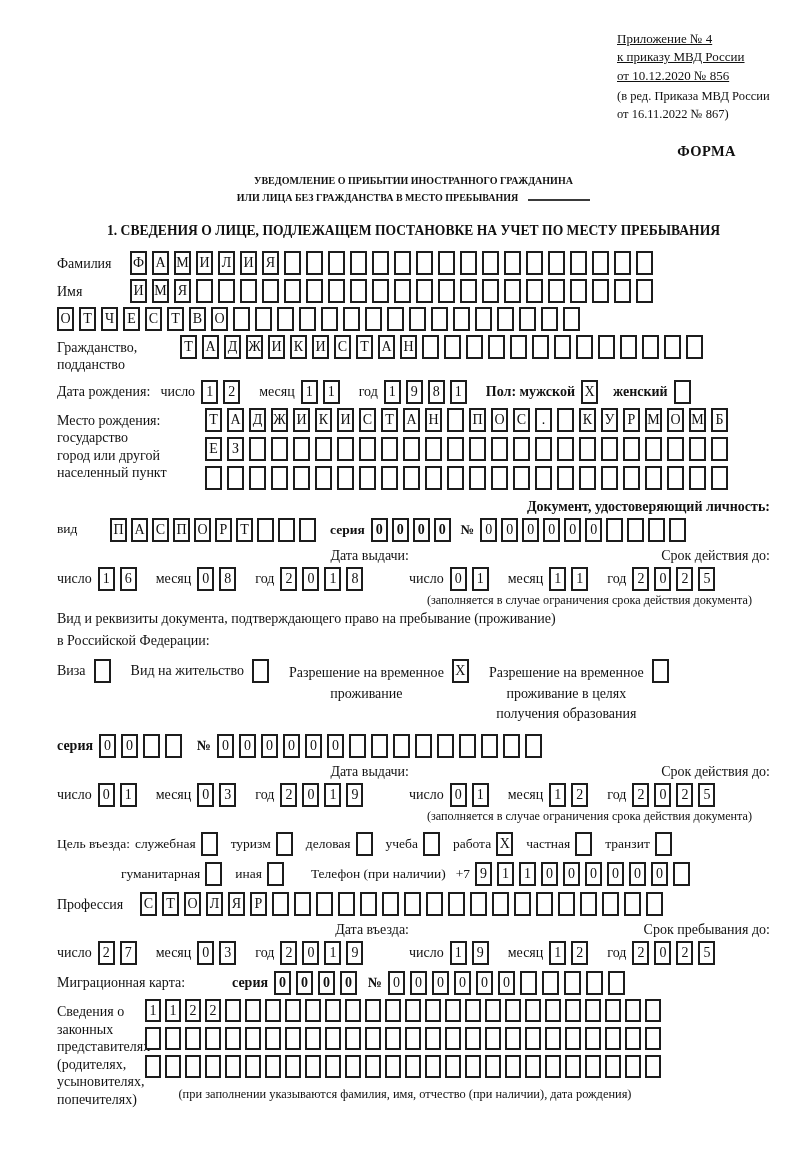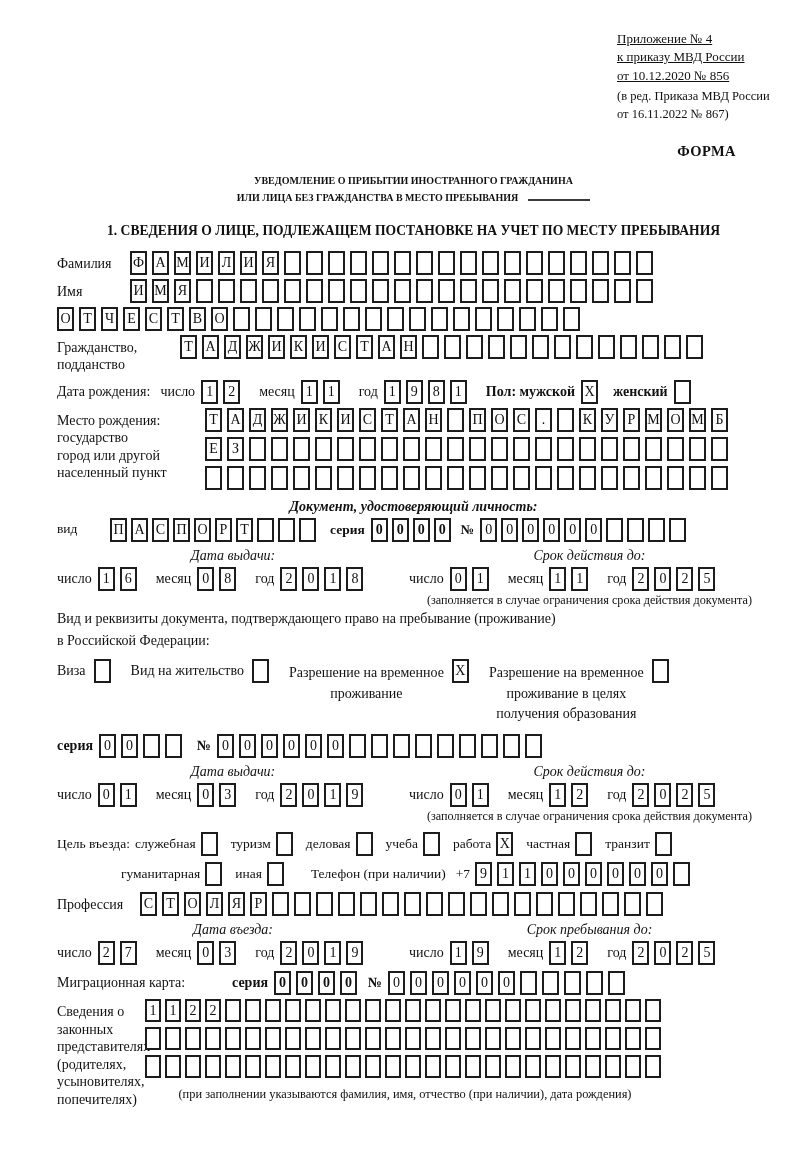--- a/index.html
+++ b/index.html
@@ -38,21 +38,21 @@
   .stack { display:flex; flex-direction:column; }
   .stack .cells { margin-bottom:5px; }
 
   .inline-row { display:flex; align-items:center; flex-wrap:nowrap; }
   .dgroup { display:flex; align-items:center; margin-right:14px; }
   .glbl { margin-right:6px; }
 
   .twocol { display:flex; margin-top:6px; }
   .col-l { width:352px; flex:0 0 352px; }
   .col-r { flex:1 1 auto; }
-  .dhead { text-align:center; margin-bottom:3px;font-style:italic; }
+  .dhead { text-align:right; margin-bottom:3px; }
   .note { font-size:12.2px; text-align:center; margin-top:2px; }
 
   .intro { margin-top:0; line-height:1.55; }
 
   .opts { display:flex; align-items:flex-start; margin-top:8px; margin-bottom:10px; }
   .opt { display:flex; align-items:flex-start; margin-right:15px; }
   .opt-lbl { margin-right:8px; padding-top:4px; }
   .center { text-align:center; line-height:1.45; }
 
   .purpose { display:flex; align-items:center; font-size:13.5px; margin-bottom:6px; }

